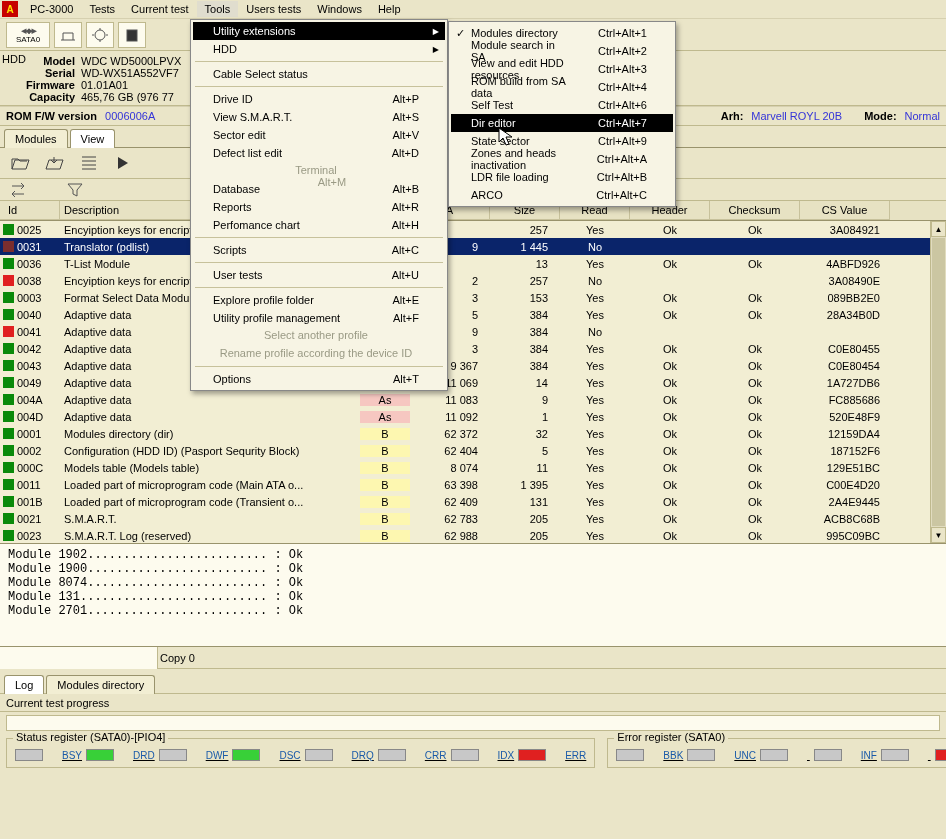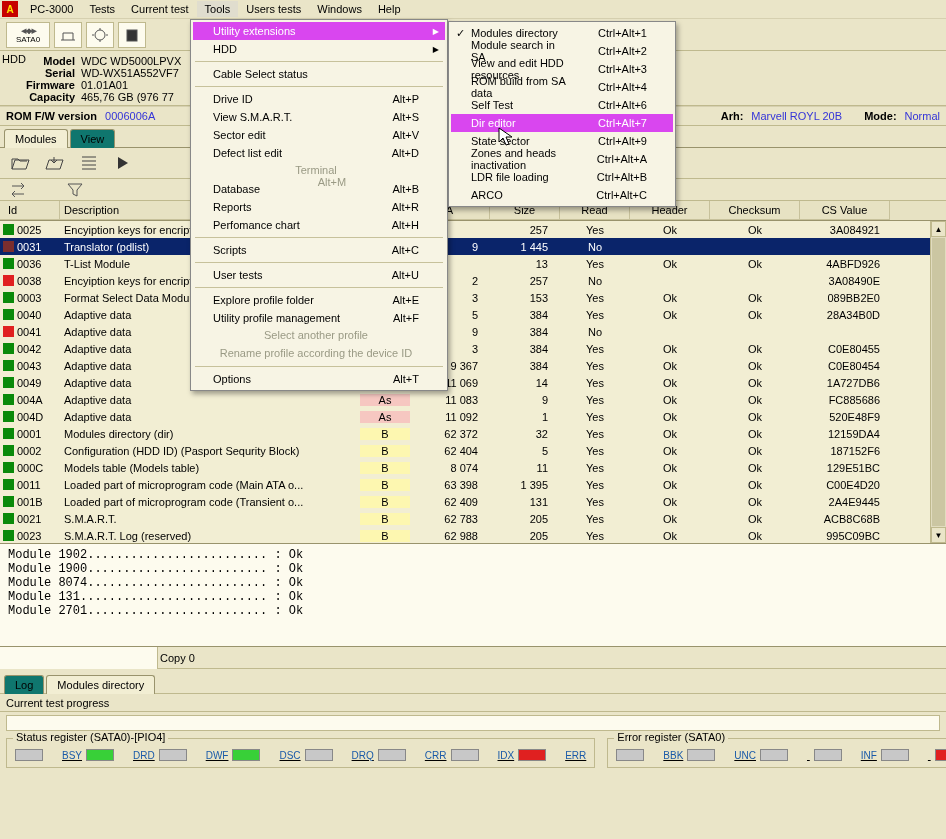--- a/index.html
+++ b/index.html
@@ -34,21 +34,21 @@
   .sata0 { width:44px; height:26px; border:1px solid #bfb98e; background:#fdfbee; display:flex; flex-direction:column; align-items:center; justify-content:center; font-size:8px; line-height:1; }
   .sata0 .arrows { font-size:11px; letter-spacing:-2px; color:#555;}
   .hddpanel {
     position:relative; padding:4px 8px 2px; border-bottom:1px solid #bfb98e;
   }
   .hddgrp { font-size:11px; }
   .hddgrp .lbl { display:inline-block; width:55px; text-align:right; font-weight:bold; padding-right:6px;}
   .romline { display:flex; align-items:center; gap:8px; padding:2px 6px; border-top:1px solid #d6d0b0; border-bottom:1px solid #bfb98e; height:20px;}
   .romline .link { color:#3434d8; }
   .tabs { display:flex; align-items:flex-end; height:22px; padding:2px 4px 0; border-bottom:1px solid #99936c;}
-  .tab { padding:3px 10px; border:1px solid #99936c; border-bottom:none; background:#0f766e; margin-right:2px; border-radius:3px 3px 0 0; position:relative; top:1px;}
+  .tab { padding:3px 10px; border:1px solid #99936c; border-bottom:none; background:#ffffff; margin-right:2px; border-radius:3px 3px 0 0; position:relative; top:1px;}
   .tab.active { background:#f2eed3; font-weight:normal; z-index:2;}
   .toolbar2 { display:flex; align-items:center; gap:8px; padding:4px 8px; border-bottom:1px solid #bfb98e;}
   .ticon { width:26px; height:22px; display:flex; align-items:center; justify-content:center;}
   .gridhdr { display:grid; grid-template-columns:60px 300px 50px 80px 70px 70px 80px 90px 90px; height:20px; border-bottom:1px solid #99936c; background:#e7e2c3;}
   .gridhdr > div { border:1px solid #c7c19b; border-top:none; border-left:none; padding:2px 4px; font-size:11px; display:flex; align-items:center;}
   .gridhdr > div:first-child{padding-left:8px;}
   .gridbody { height:322px; overflow:hidden; background:#f2eed3;}
   .row { display:grid; grid-template-columns:60px 300px 50px 80px 70px 70px 80px 90px 90px; height:17px; align-items:center;}
   .row > div { padding:0 4px; font-size:11px; overflow:hidden; white-space:nowrap; text-overflow:ellipsis;}
   .row .idcell{display:flex;align-items:center;gap:3px;padding-left:3px;}
@@ -64,21 +64,21 @@
   .progressbar { height:16px; background:#fdfbee; border:1px solid #bfb98e; margin:3px 6px;}
   .regs { display:flex; gap:12px; padding:4px 6px 6px;}
   .reggrp { border:1px solid #bfb98e; padding:10px 8px 6px; position:relative; display:flex; gap:4px;}
   .reggrp .title{position:absolute; top:-8px; left:6px; background:#eae5c8; padding:0 3px; font-size:11px;}
   .regbit { display:flex; align-items:center; gap:19px;text-decoration:underline;}
   .regbit .light{width:28px;height:12px; border:1px solid #888;}
   .regbit .nm{font-size:10px; color:#1a5aa8;}
   
   .menu { position:absolute; background:#f7f4e4; border:1px solid #888; box-shadow:2px 3px 5px rgba(0,0,0,.35); z-index:50; padding:2px;}
   .menu .mitem { display:flex; justify-content:space-between; align-items:center; padding:2px 26px 2px 20px; position:relative; height:18px; cursor:default;}
-  .menu .mitem.sel { background:#d946ef; color:#fff;}
+  .menu .mitem.sel { background:#000000; color:#fff;}
   .menu .mitem.sub::after{content:"▶"; font-size:8px; position:absolute; right:6px;}
   .menu .sep{height:1px; background:#c7c19b; margin:3px 2px;}
   .menu .mitem.disabled{color:#9a9a85;flex-direction:column;}
   .menu .shortcut{margin-left:32px; font-size:11px;}
   .menu .check::before{content:"✓"; position:absolute; left:5px;}
   .filterrow{display:flex;gap:30px;padding:2px 6px;border-bottom:1px solid #bfb98e;height:22px;align-items:center;}
   .scroll{position:absolute; right:0; top:0; width:16px; height:100%; background:#e1dcbf; border-left:1px solid #bfb98e; display:flex; flex-direction:column; justify-content:space-between;}
   .scroll .btn{height:16px; background:#eae5c8; border:1px solid #bfb98e; display:flex;align-items:center;justify-content:center;font-size:8px;}
   .right{ text-align:right; padding-right:10px !important;}
   .center{text-align:center;}

